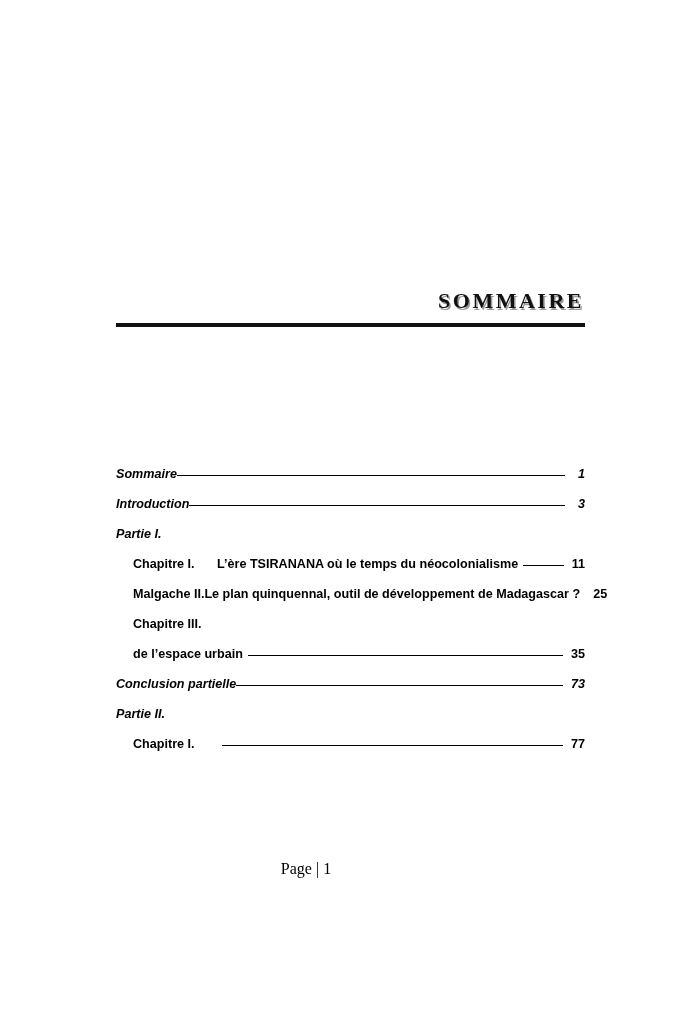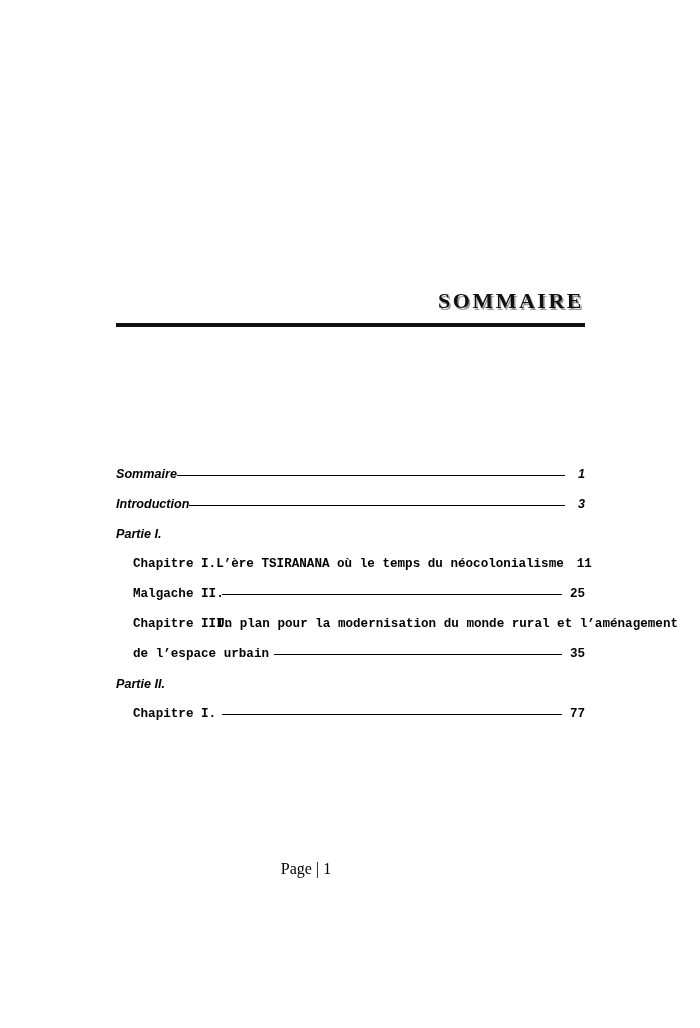--- a/index.html
+++ b/index.html
@@ -2,21 +2,21 @@
 <html><head>
 <meta charset="utf-8">
 <style>
   html, body { margin:0; padding:0; background:#ffffff; }
   body { width:700px; height:1028px; position:relative; overflow:hidden; font-family:"Liberation Sans", sans-serif; color:#000; }
   .title { position:absolute; right:116px; top:288px; font-family:"Liberation Serif", serif; font-weight:bold; font-size:22px; letter-spacing:2.5px; color:#111; text-shadow:1.5px 1.5px 0 #9a9a9a; }
   .rule { position:absolute; left:116px; top:323px; width:469px; height:4px; background:#111; }
   .toc { position:absolute; left:116px; top:459px; width:469px; font-size:12.6px; font-weight:bold; }
   .entry { display:flex; align-items:baseline; height:30px; line-height:30px; white-space:nowrap; }
   .entry.ital { font-style:italic; }
-  .entry.sub { padding-left:17px;font-family:Liberation Mono, monospace; }
+  .entry.sub { padding-left:17px; }
   .entry .lbl { display:inline-block; }
   .entry.sub .lbl { width:84px; }
   .entry.part .lbl { width:67px; }
   .entry .leader { flex:1; border-bottom:1px solid #000; margin:0 3px 0 0; height:0; position:relative; top:-2px; }
   .entry .pg { padding-left:5px; min-width:12px; text-align:right; }
   .page-footer { position:absolute; top:860px; left:0; width:612px; text-align:center; font-family:"Liberation Serif", serif; font-size:16px; }
 </style>
 </head>
 <body>
 
@@ -38,31 +38,36 @@
     <span class="lbl">Partie I.</span>
   </div>
   <div class="entry sub">
     <span class="lbl">Chapitre I.</span>
     <span>L’ère TSIRANANA où le temps du néocolonialisme</span>
     <span class="leader" style="margin-left:5px"></span>
     <span class="pg">11</span>
   </div>
   <div class="entry sub">
     <span class="lbl">Malgache II.</span>
+    <span>Le plan quinquennal, outil de développement de Madagascar ?</span>
     <span class="leader" style="margin-left:5px"></span>
     <span class="pg">25</span>
   </div>
   <div class="entry sub">
     <span class="lbl">Chapitre III.</span>
-    <span>Un plan pour la modernisation du monde rural et l’aménagement</span>
   </div>
   <div class="entry sub">
     <span>de l’espace urbain</span>
     <span class="leader" style="margin-left:5px"></span>
     <span class="pg">35</span>
+  </div>
+  <div class="entry ital">
+    <span>Conclusion partielle</span>
+    <span class="leader"></span>
+    <span class="pg">73</span>
   </div>
   <div class="entry ital part">
     <span class="lbl">Partie II.</span>
   </div>
   <div class="entry sub">
     <span class="lbl">Chapitre I.</span>
     <span class="leader" style="margin-left:5px"></span>
     <span class="pg">77</span>
   </div>
 </div>

